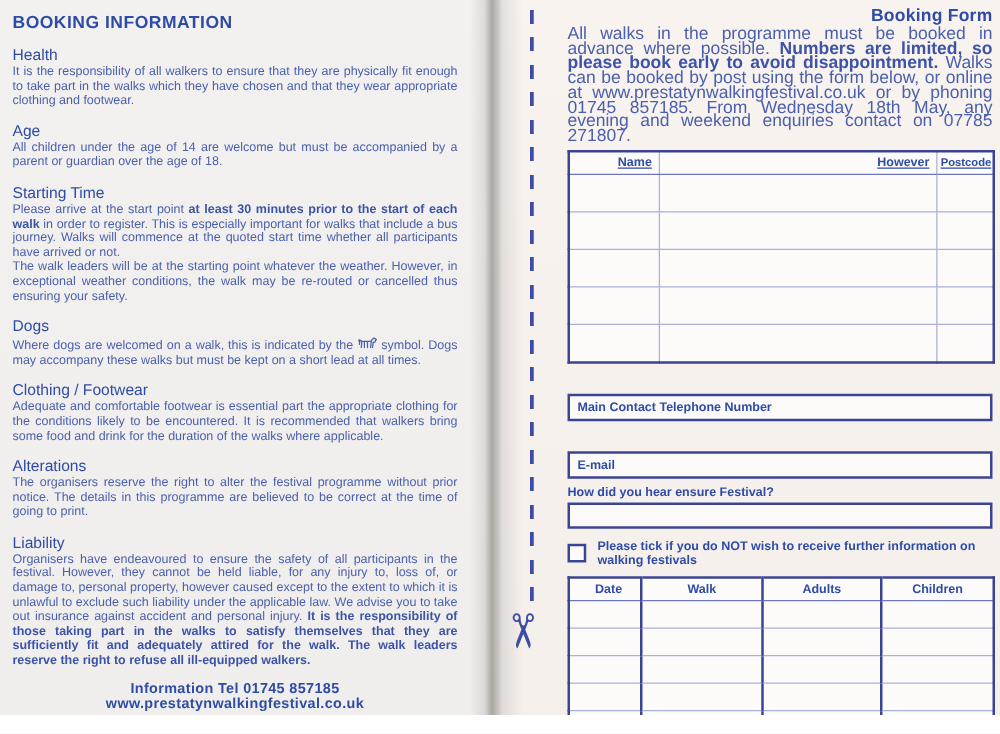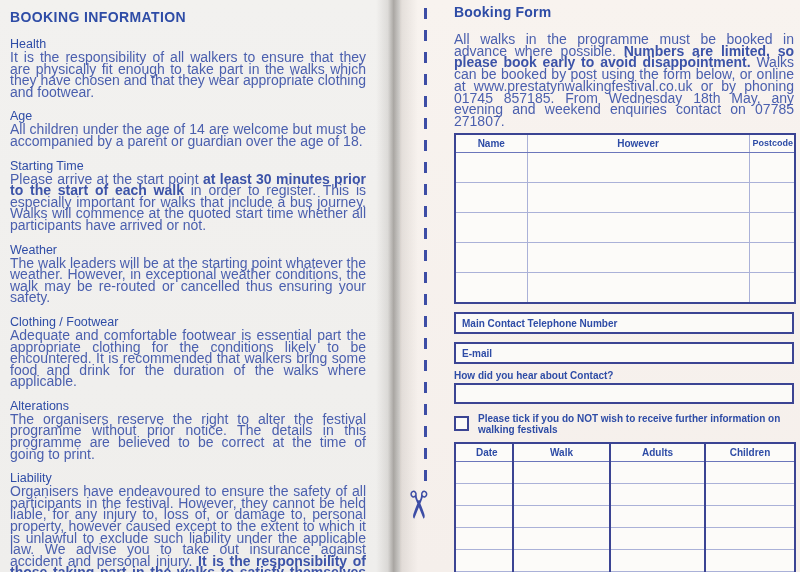--- a/index.html
+++ b/index.html
@@ -17,43 +17,43 @@
   .cutline{position:absolute;left:424px;top:8px;width:3px;height:478px;
     background:repeating-linear-gradient(180deg,var(--c-cutline,#3d4da5) 0 11px,transparent 11px 22px);}
   .scissors{position:absolute;left:402px;top:486px;font-size:38px;line-height:1;
     color:var(--c-cutline,#3d4da5);transform:rotate(90deg);font-family:"DejaVu Sans",sans-serif;}
 
   
   .left-col{position:absolute;left:10px;top:9px;width:356px;}
   .left-col h1{margin:0 0 12px 0;font-size:14px;letter-spacing:.4px;
     color:var(--c-heading,#2e4ca6);font-weight:bold;}
   .left-col h2{margin:11px 0 1px 0;font-size:12.5px;color:var(--c-heading,#2e4ca6);font-weight:normal;}
-  .left-col p{margin:0;font-size:14px;line-height:11.6px;text-align:justify;
+  .left-col p{margin:0;font-size:10px;line-height:11.6px;text-align:justify;
     color:var(--c-ink,#4a5fae);}
   .left-col p b{color:#3c53a8;}
   .page-footer{margin-top:10px;text-align:center;font-size:11.5px;font-weight:bold;
     letter-spacing:.3px;color:var(--c-heading,#2e4ca6);}
   .dog-svg{display:inline-block;vertical-align:-1px;}
 
   
   .right-col{position:absolute;left:454px;top:4px;width:340px;}
-  .right-col .form-title{margin:0 0 14px 0;font-size:14px;text-align:left;
+  .right-col .form-title{margin:0 0 1px 0;font-size:14px;text-align:right;
     color:var(--c-heading,#2e4ca6);font-weight:bold;letter-spacing:.2px;}
   .intro{margin:0;font-size:14px;line-height:11.7px;text-align:justify;color:var(--c-ink,#4a5fae);}
   .intro b{color:#3c53a8;}
 
   table{width:100%;border-collapse:collapse;table-layout:fixed;}
   .contacts{margin-top:5px;border:2px solid var(--c-border,#3b4493);background:#fcfbf9;}
   .contacts th{font-size:10px;font-weight:bold;color:var(--c-heading,#2e4ca6);
-    text-align:center;padding:2px 5px;height:13px;border:1px solid #aab1d8;
-    border-bottom:1px solid #6b76bb;}
+    text-align:right;padding:2px 5px;height:13px;border:1px solid #aab1d8;
+    border-bottom:1px solid #6b76bb;text-decoration:underline;}
   .contacts th.pc{font-size:9px;padding:2px 3px;}
   .contacts td{height:27px;border:1px solid #aab1d8;}
 
-  .field{margin-top:8px;border:2px solid var(--c-border,#3b4493);background:#fbfaf8;min-height:18px;}
+  .field{margin-top:24px;border:2px solid var(--c-border,#3b4493);background:#fbfaf8;min-height:18px;}
   .field .label{font-weight:bold;font-size:10px;color:var(--c-heading,#2e4ca6);padding:4px 6px 3px 6px;}
   .hear-label{margin-top:6px;font-size:10px;font-weight:bold;color:var(--c-heading,#2e4ca6);}
   .hear-box{margin-top:2px;border:2px solid var(--c-border,#3b4493);background:#fbfaf8;height:17px;}
 
   .optout{margin-top:9px;display:flex;align-items:center;gap:9px;}
   .checkbox{width:11px;height:11px;border:2px solid var(--c-border,#3b4493);background:#fcfbf9;flex:0 0 auto;}
   .optout .label{font-size:10px;font-weight:bold;color:var(--c-heading,#2e4ca6);}
 
   .bookings{margin-top:7px;border:2px solid var(--c-border,#3b4493);background:#fcfbf9;}
   .bookings th{font-size:10px;font-weight:bold;color:var(--c-heading,#2e4ca6);
@@ -82,24 +82,29 @@
       <h2>Age</h2>
       <p>All children under the age of 14 are welcome but must be accompanied by a parent or guardian over the age of 18.</p>
     </section>
 
     <section>
       <h2>Starting Time</h2>
       <p><span>Please arrive at the start point </span><b>at least 30 minutes prior to the start of each walk</b><span> in order to register.  This is especially important for walks that include a bus journey.  Walks will commence at the quoted start time whether all participants have arrived or not.</span></p>
     </section>
 
     <section>
-      <h2>Weather</h2>
       <p>The walk leaders will be at the starting point whatever the weather.  However, in exceptional weather conditions, the walk may be re-routed or cancelled thus ensuring your safety.</p>
     </section>
 
+    <section>
+      <h2>Dogs</h2>
+      <p><span>Where dogs are welcomed on a walk, this is indicated by the </span><svg class="dog-svg" width="16" height="11" viewBox="0 0 32 22">
+            <path d="M3 9 Q1 5 4 6 L7 8 L22 8 Q24 3 27 3 L30 5 L28 9 L25 10 L24 18 M22 8 L21 18 M7 8 L6 18 M11 8 L11 18 M16 8 L16 18 M4 6 L3 13" stroke="#4a5fae" stroke-width="2" fill="none" stroke-linecap="round"></path>
+          </svg><span> symbol.  Dogs may accompany these walks but must be kept on a short lead at all times.</span></p>
+    </section>
 
     <section>
       <h2>Clothing / Footwear</h2>
       <p>Adequate and comfortable footwear is essential part the appropriate clothing for the conditions likely to be encountered.  It is recommended that walkers bring some food and drink for the duration of the walks where applicable.</p>
     </section>
 
     <section>
       <h2>Alterations</h2>
       <p>The organisers reserve the right to alter the festival programme without prior notice. The details in this programme are believed to be correct at the time of going to print.</p>
     </section>
@@ -163,21 +168,21 @@
     </table>
 
     <div class="field">
       <div class="label">Main Contact Telephone Number</div>
     </div>
 
     <div class="field">
       <div class="label">E-mail</div>
     </div>
 
-    <div class="hear-label">How did you hear about Contact?</div>
+    <div class="hear-label">How did you hear ensure Festival?</div>
     <div class="hear-box"></div>
 
     <div class="optout">
       <span class="checkbox"></span>
       <span class="label">Please tick if you do NOT wish to receive further information on walking festivals</span>
     </div>
 
     <table class="bookings">
       <colgroup>
           <col style="width:58px">

